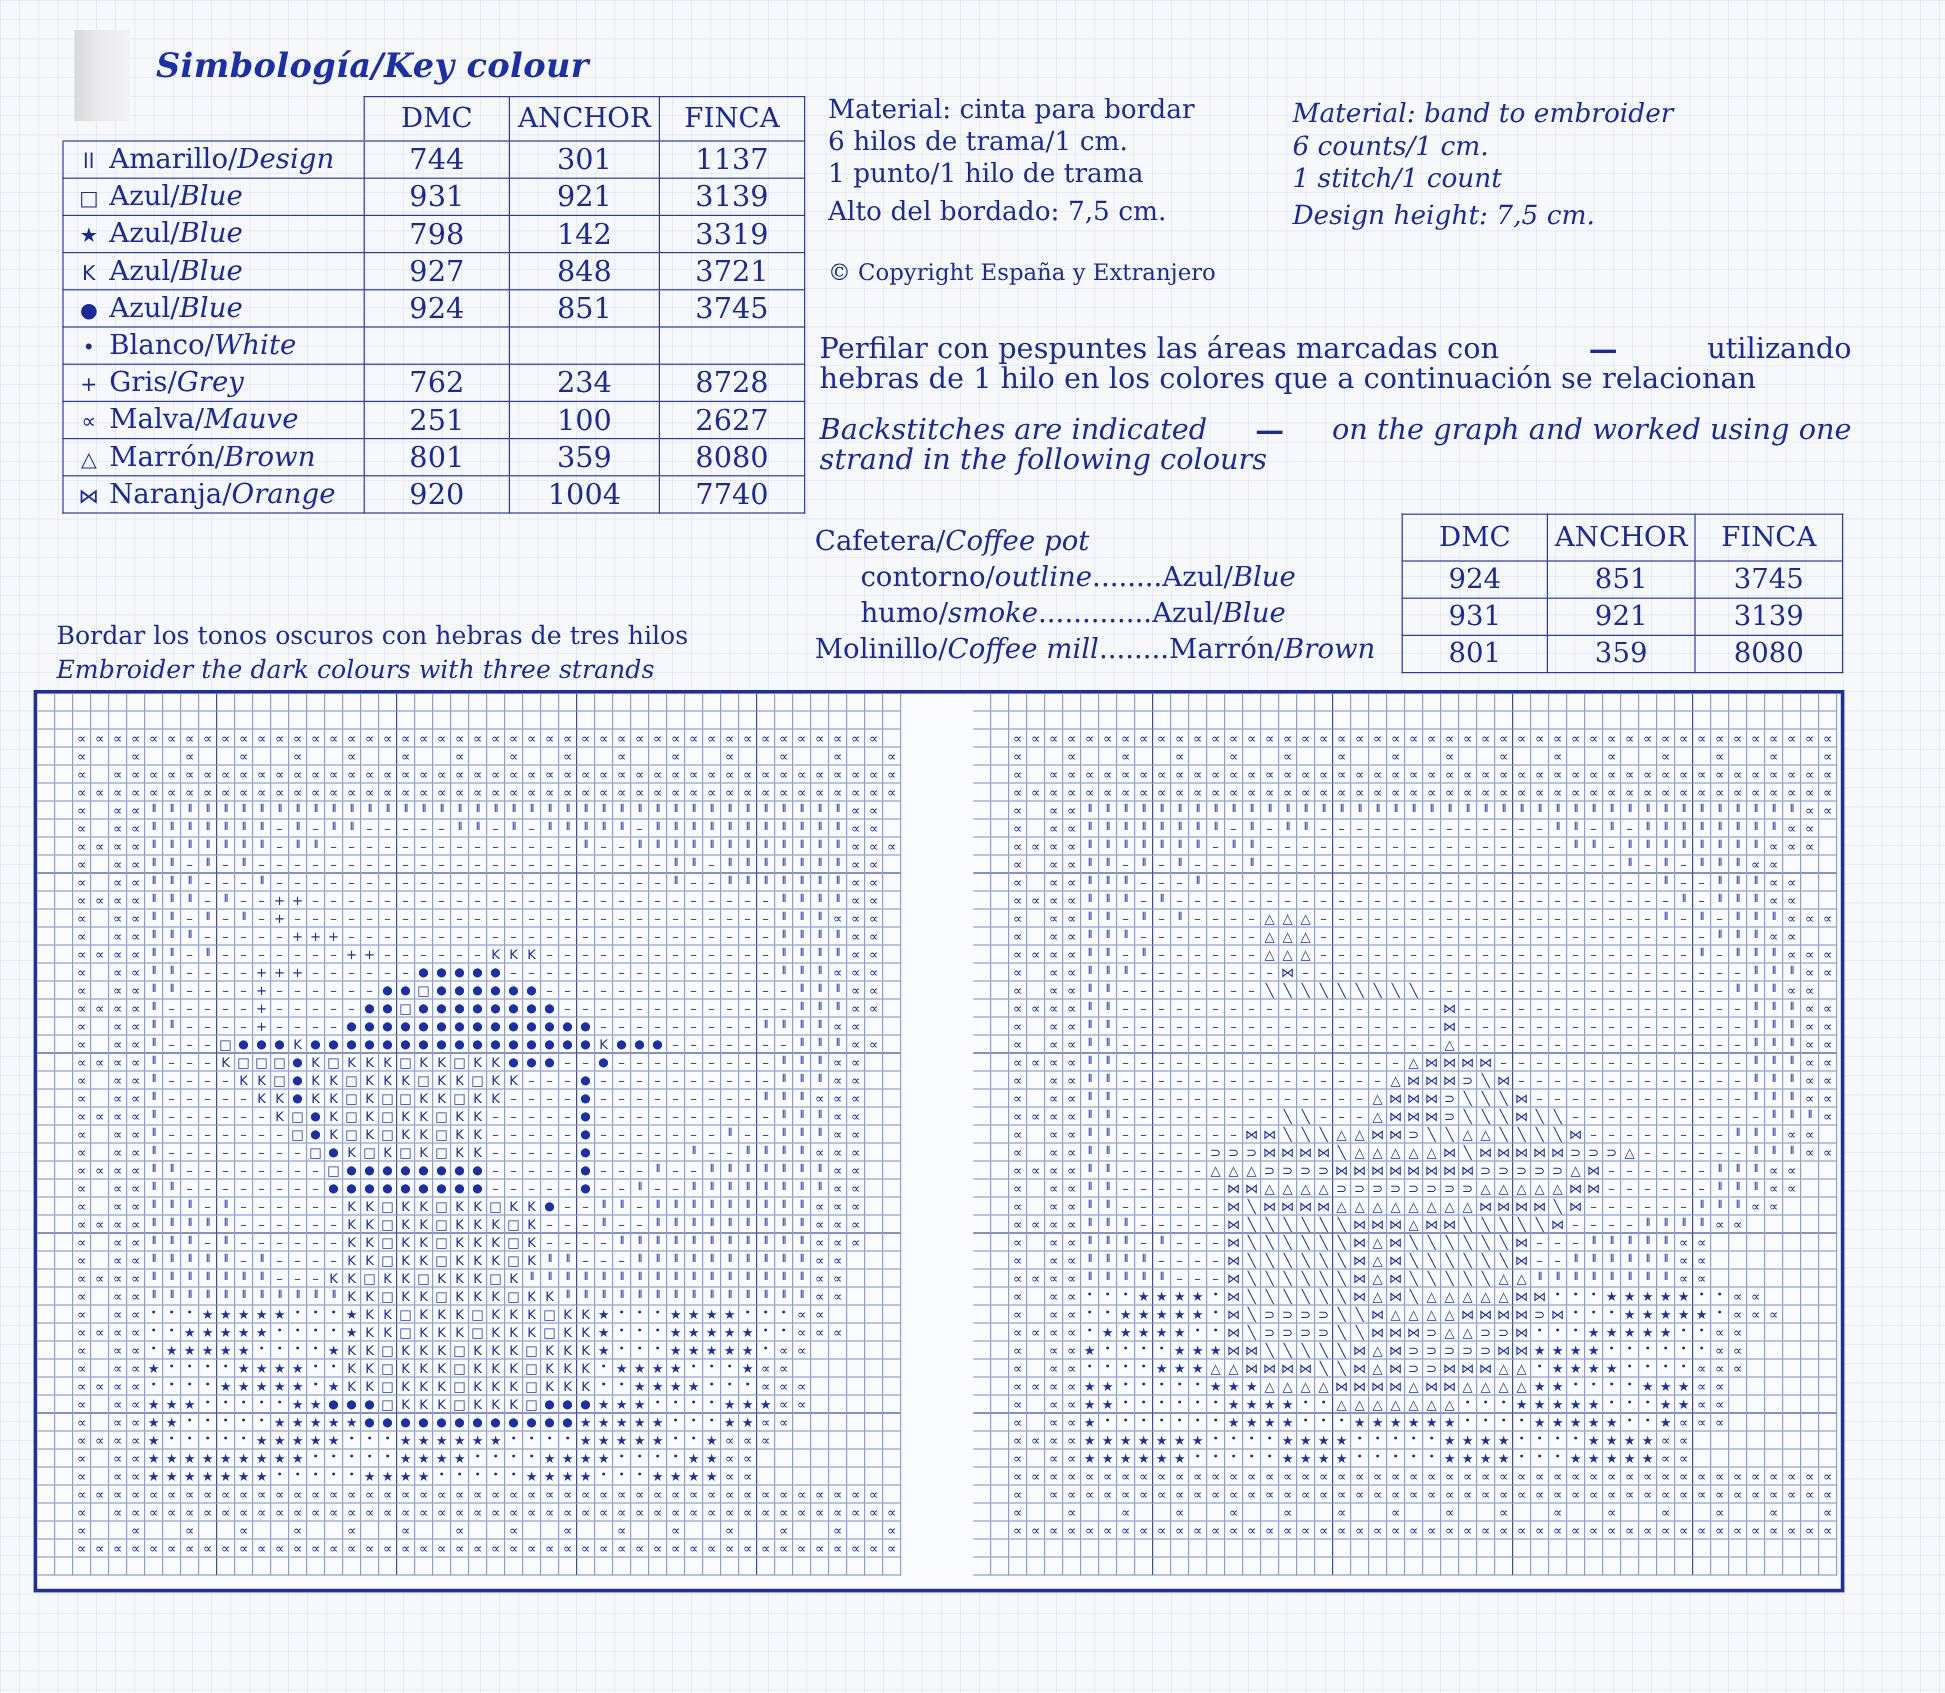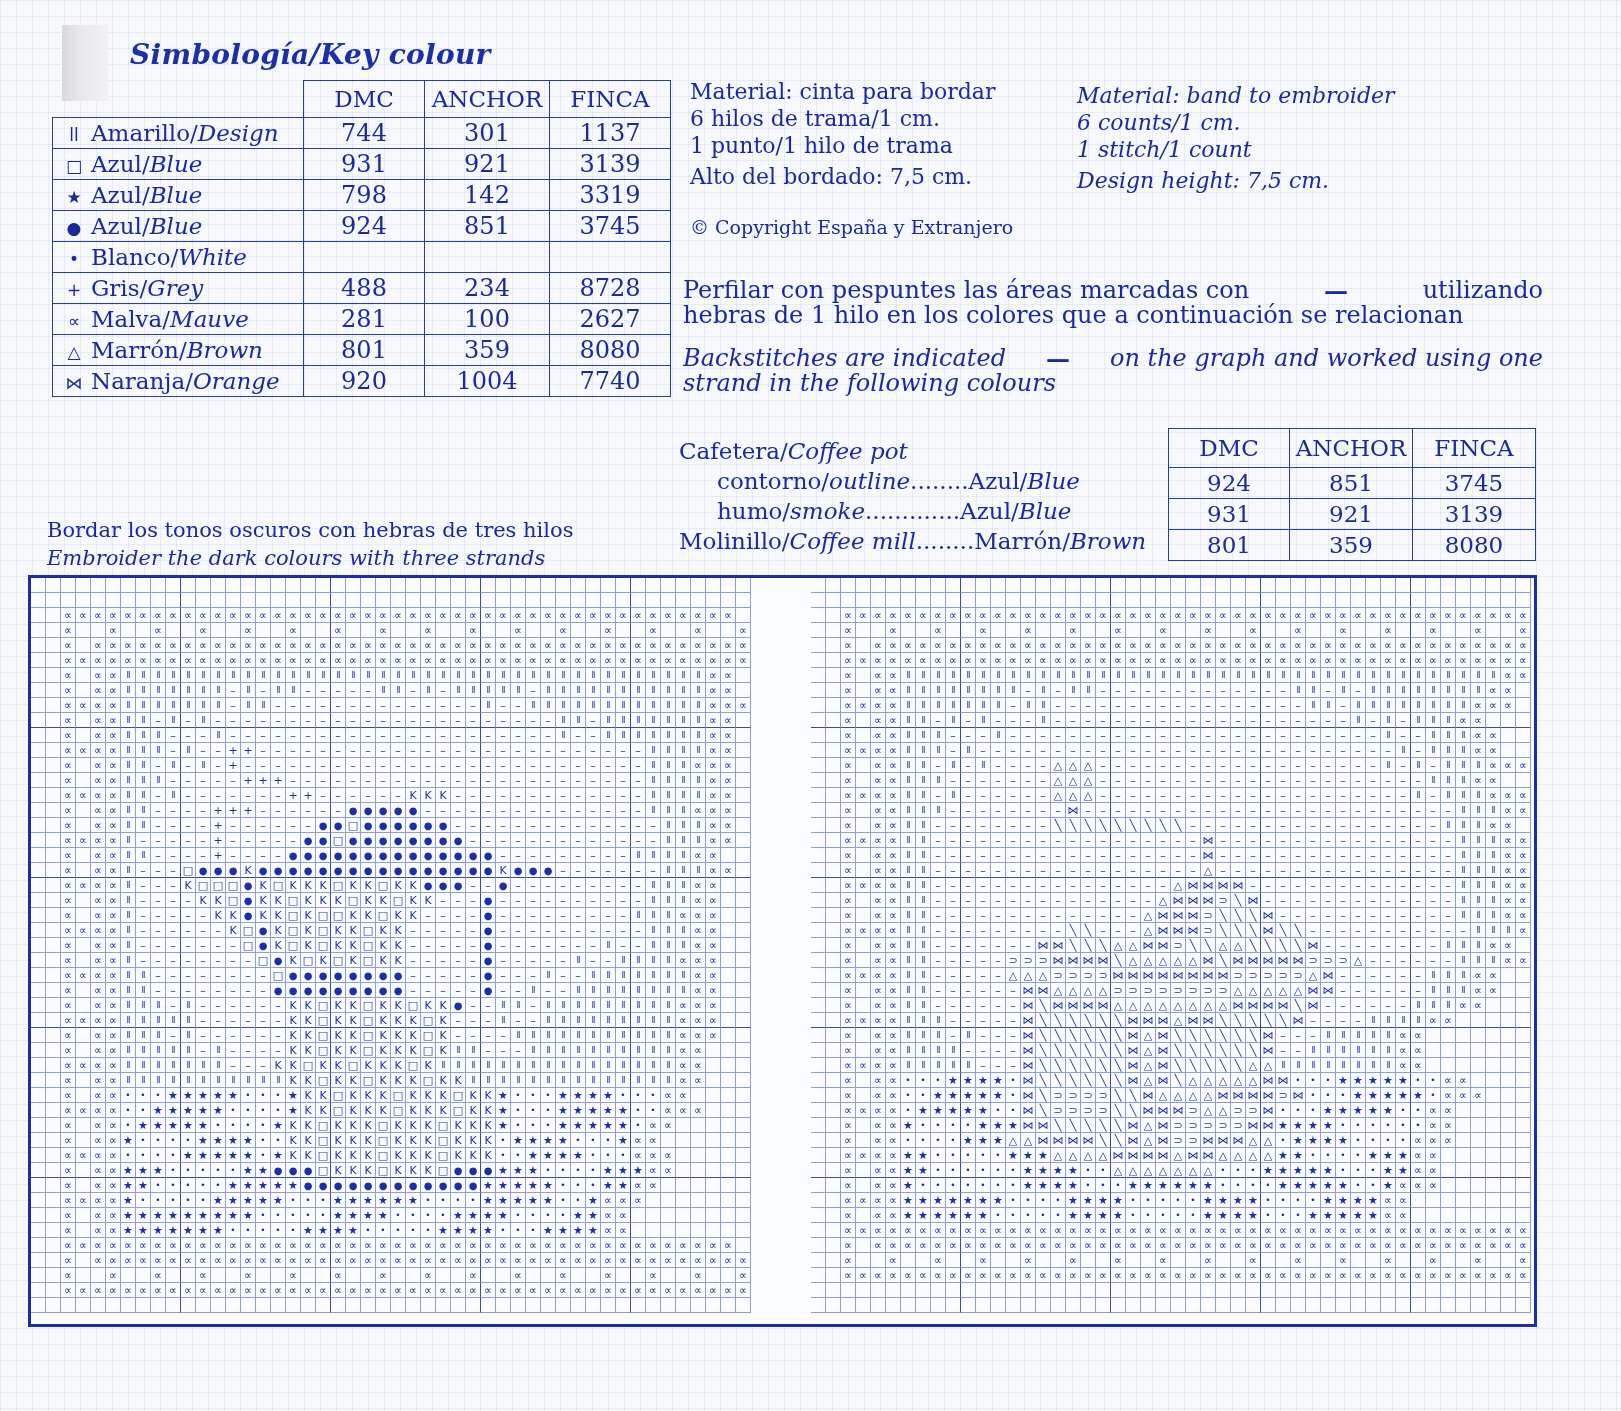--- a/index.html
+++ b/index.html
@@ -71,40 +71,46 @@
         <td class="num w2">921</td>
         <td class="num">3139</td>
       </tr>
       <tr>
         <td class="name"><span class="sym">★</span><span>Azul/</span><span class="it">Blue</span></td>
         <td class="num">798</td>
         <td class="num w2">142</td>
         <td class="num">3319</td>
       </tr>
       <tr>
+        <td class="name"><span class="sym">K</span><span>Azul/</span><span class="it">Blue</span></td>
+        <td class="num">927</td>
+        <td class="num w2">848</td>
+        <td class="num">3721</td>
+      </tr>
+      <tr>
         <td class="name"><span class="sym">●</span><span>Azul/</span><span class="it">Blue</span></td>
         <td class="num">924</td>
         <td class="num w2">851</td>
         <td class="num">3745</td>
       </tr>
       <tr>
         <td class="name"><span class="sym">•</span><span>Blanco/</span><span class="it">White</span></td>
         <td class="num"></td>
         <td class="num w2"></td>
         <td class="num"></td>
       </tr>
       <tr>
         <td class="name"><span class="sym">+</span><span>Gris/</span><span class="it">Grey</span></td>
-        <td class="num">488</td>
+        <td class="num">762</td>
         <td class="num w2">234</td>
         <td class="num">8728</td>
       </tr>
       <tr>
         <td class="name"><span class="sym">∝</span><span>Malva/</span><span class="it">Mauve</span></td>
-        <td class="num">281</td>
+        <td class="num">251</td>
         <td class="num w2">100</td>
         <td class="num">2627</td>
       </tr>
       <tr>
         <td class="name"><span class="sym">△</span><span>Marrón/</span><span class="it">Brown</span></td>
         <td class="num">801</td>
         <td class="num w2">359</td>
         <td class="num">8080</td>
       </tr>
       <tr>

